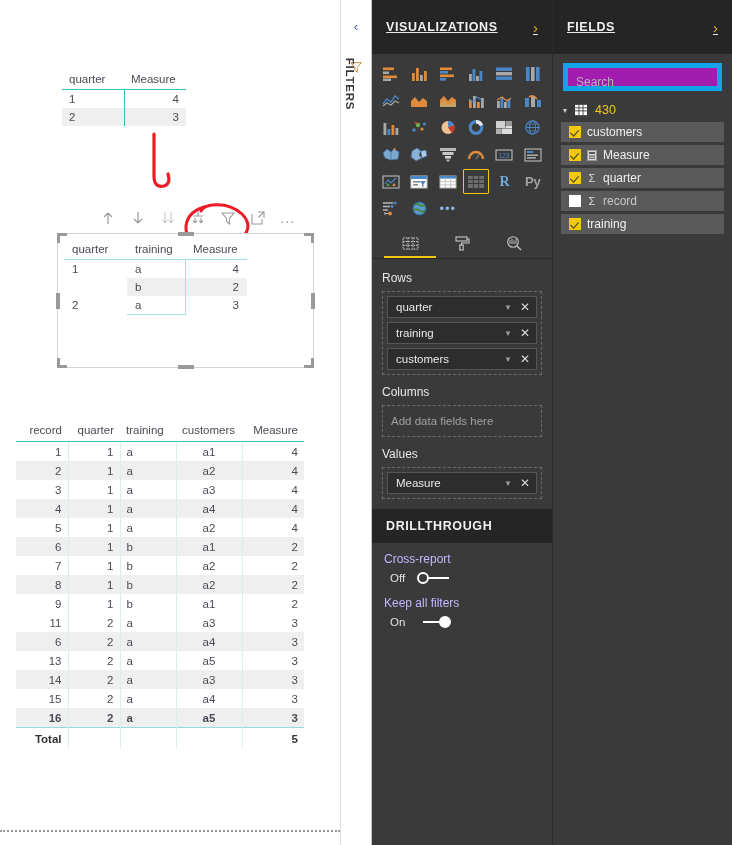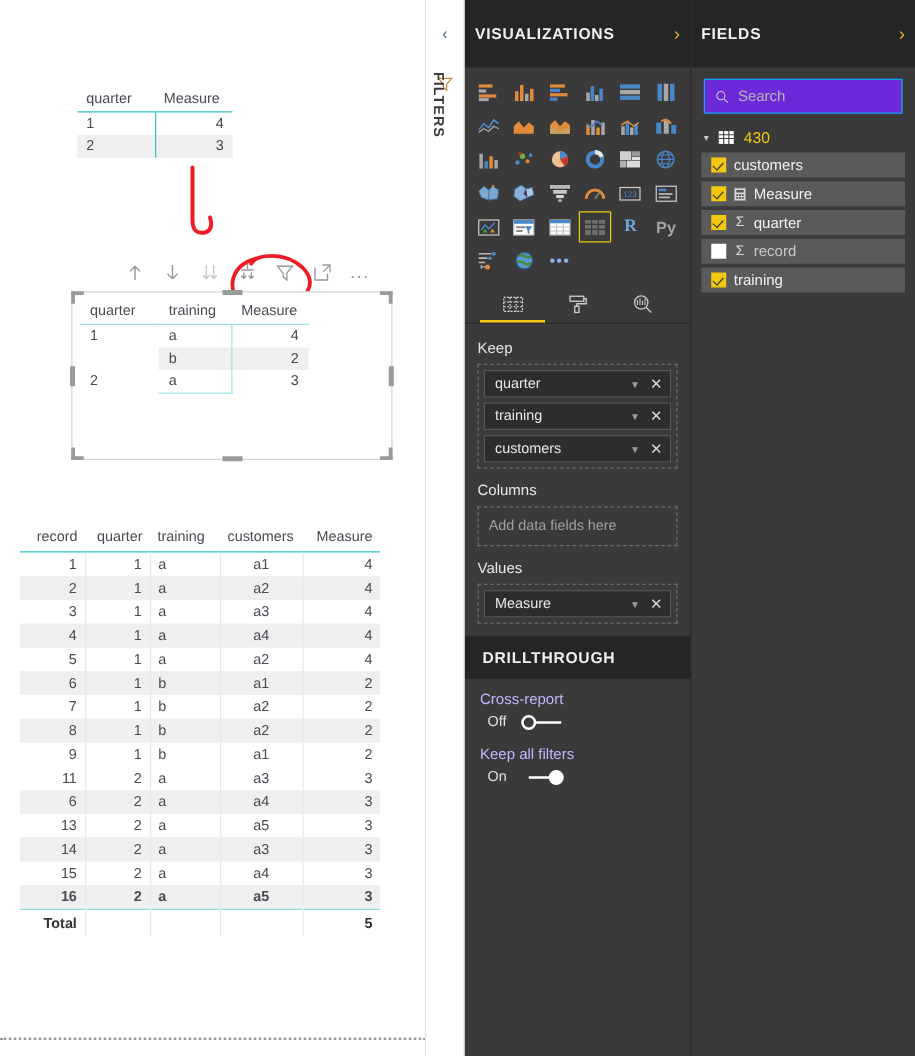--- a/index.html
+++ b/index.html
@@ -115,21 +115,21 @@
     color: #3a3a3a; white-space: nowrap;
   }
 
   
   .viz-pane {
     flex: 0 0 180px; width: 180px; height: 845px;
     background: #3a3a3a; color: #e8e8e8; overflow: hidden;
   }
   .pane-header {
     height: 54px; background: #252525; display: flex; align-items: center;
-    justify-content: space-between; padding: 0 8px;
+    justify-content: space-between; padding: 0 14px; text-decoration: underline;
   }
   .pane-header .title { font-size: 12.5px; font-weight: bold; letter-spacing: 0.6px; color: #f0f0f0; }
   .pane-header .chev { color: #e0b020; font-size: 15px; line-height: 1; }
 
   .viz-grid {
     display: grid; grid-template-columns: repeat(6, 1fr);
     gap: 2px; padding: 7px 6px 4px 6px;
   }
   .viz-cell {
     width: 100%; height: 25px; display: flex; align-items: center; justify-content: center;
@@ -184,22 +184,22 @@
     margin: 2px 0 0 0;
   }
 
   
   .fields-pane {
     flex: 0 0 180px; width: 180px; height: 845px;
     background: #3a3a3a; color: #e8e8e8; border-left: 1px solid #2a2a2a;
   }
   .search-wrap { padding: 9px 10px 6px 10px; }
   .search-box {
-    background: #6d28d9; border: 1px solid #0ea5e9; height: 28px;
-    display: flex; align-items: center; padding: 0 8px; gap: 7px;
+    background: #a21caf; border: 5px solid #0ea5e9; height: 28px;
+    display: flex; align-items: center; padding: 0 8px; gap: 7px; flex-direction: column;
   }
   .search-box input {
     background: transparent; border: 0; outline: 0; color: #cfcfcf;
     font-size: 12px; font-family: "Liberation Sans", sans-serif; width: 100%;
   }
   .search-box input::placeholder { color: #b5b5b5; }
 
   .table-node { display: flex; align-items: center; gap: 7px; padding: 6px 10px 5px 10px; }
   .table-node .tn-arrow { color: #c8c8c8; font-size: 8px; }
   .table-node .tn-name { color: #f2c811; font-size: 12.5px; }
@@ -739,21 +739,21 @@
       <div class="viz-tab">
         <svg width="16" height="16" viewBox="0 0 16 16">
           <circle cx="7" cy="7" r="5.3" stroke="#c8c8c8" stroke-width="1.1" fill="none"></circle>
           <path d="M11,11 L15,15" stroke="#c8c8c8" stroke-width="1.2"></path>
           <path d="M4,9 L4,5 M6,9 L6,3.5 M8,9 L8,5.5 M10,9 L10,4" stroke="#c8c8c8" stroke-width="0.9"></path>
         </svg>
       </div>
     </div>
 
     <div class="well-section" id="wells">
-        <div class="well-title">Keep</div>
+        <div class="well-title">Rows</div>
         <div class="well-box">
           <div class="field-pill">
             <span class="fp-label">quarter</span>
             <span class="fp-caret">▼</span>
             <span class="fp-x">✕</span>
           </div>
           <div class="field-pill">
             <span class="fp-label">training</span>
             <span class="fp-caret">▼</span>
             <span class="fp-x">✕</span>

